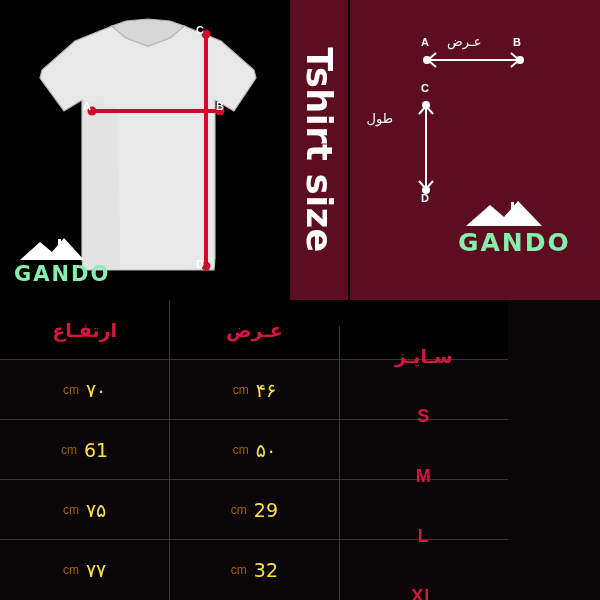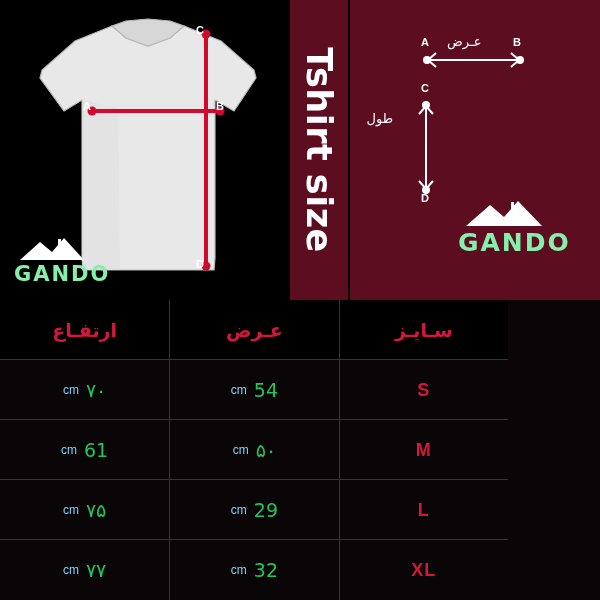--- a/index.html
+++ b/index.html
@@ -171,47 +171,47 @@
     align-items: center;
     justify-content: center;
     box-sizing: border-box;
     height: 60px;
     color: #ffffff;
     font-family: "DejaVu Sans", sans-serif;
   }
   .tcell + .tcell { border-left: 1px solid #3a3436; }
   .c-h { width: 200px; }
   .c-w { width: 200px; }
-  .c-s { width: 200px; }
+  .c-s { width: 200px; margin-top: 26px; }
   .thead .tcell {
     color: #d4183d;
     font-size: 19px;
     font-weight: bold;
     letter-spacing: 4px;
     direction: rtl;
   }
   .tbody .tcell {
     font-size: 18px;
   }
   .size-val {
     color: #d4183d;
     font-weight: bold;
     font-size: 18px;
     font-family: "Liberation Sans", sans-serif;
     letter-spacing: 1px;
   }
   .unit {
     font-size: 12px;
-    color: #7dd3fc;
+    color: #a16207;
     font-family: "Liberation Sans", sans-serif;
     margin-right: 7px;
   }
   .num {
     font-size: 19px;
-    color: #22c55e;
+    color: #fde047;
     font-family: "DejaVu Sans", sans-serif;
   }
 </style>
 </head>
 <body>
 
 <div id="page">
 
   <div class="top">
     <div class="top-left"></div>
@@ -299,21 +299,21 @@
       <div class="tcell c-s">سـایـز</div>
     </div>
 
     <div class="trow tbody">
       <div class="tcell c-h">
         <span class="unit">cm</span>
         <span class="num">۷۰</span>
       </div>
       <div class="tcell c-w">
         <span class="unit">cm</span>
-        <span class="num">54</span>
+        <span class="num">۴۶</span>
       </div>
       <div class="tcell c-s">
         <span class="size-val">S</span>
       </div>
     </div>
 
     <div class="trow tbody">
       <div class="tcell c-h">
         <span class="unit">cm</span>
         <span class="num">61</span>

